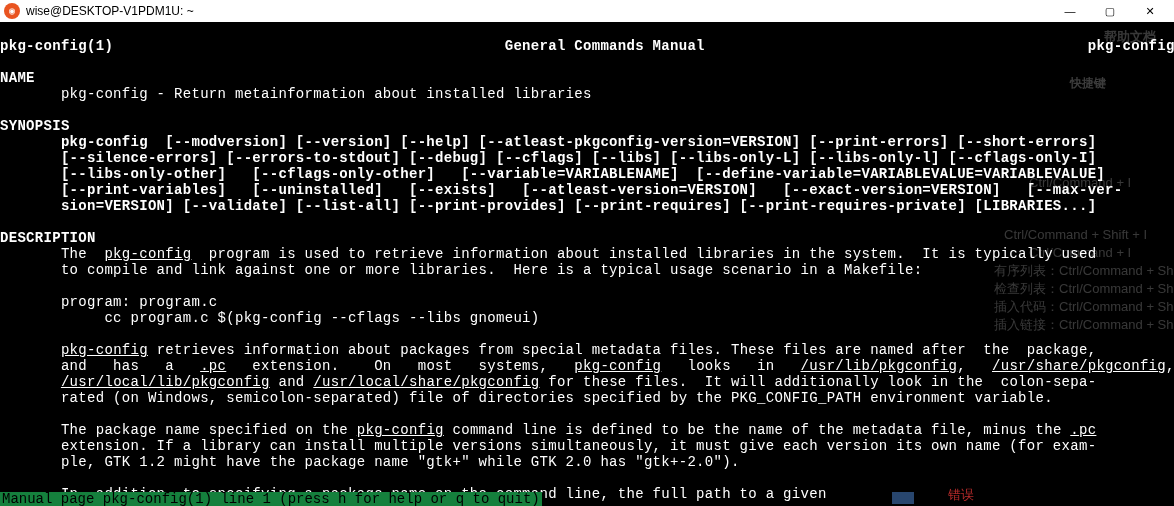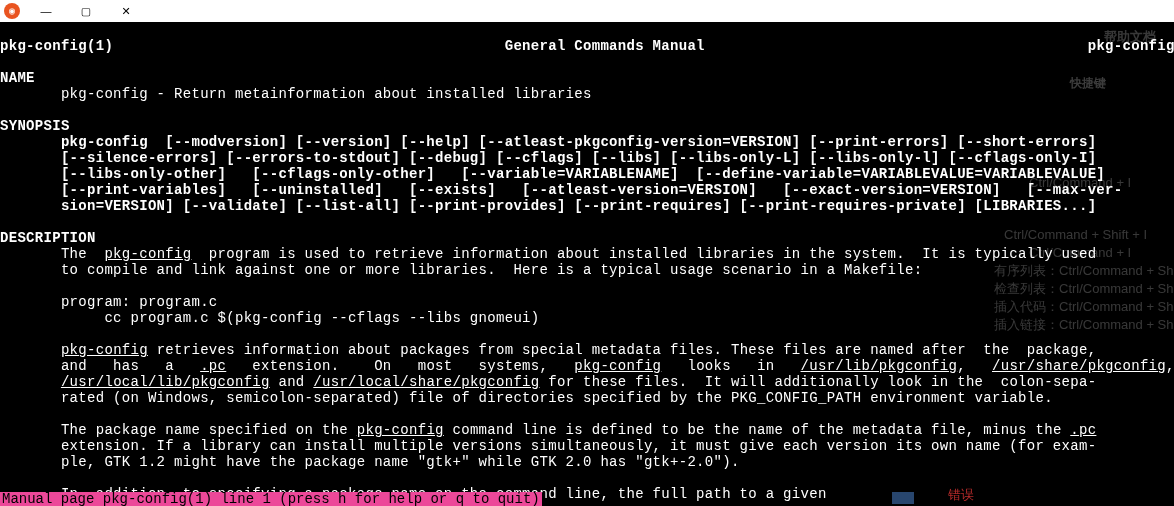--- a/index.html
+++ b/index.html
@@ -62,21 +62,21 @@
   white-space: pre;
   line-height: 16px;
   letter-spacing: 0.3px;
 }
 .bold { font-weight: bold; }
 .uline { text-decoration: underline; margin-top: 20px; }
 .statusline {
   position: absolute;
   bottom: 0;
   left: 0;
-  background: #ec4899;
+  background: #15803d;
   color: #000;
   padding: 0 2px;
   line-height: 14px;
 }
 .ghost {
   position: absolute;
   color: rgba(160,160,160,0.35);
   font-family: "Microsoft YaHei", sans-serif;
   font-size: 13px;
   line-height: 18px;
@@ -103,20 +103,21 @@
   width: 22px;
   height: 12px;
   background: rgba(80,140,220,0.5);
 }
 </style>
 </head>
 <body>
 
 <div class="titlebar">
   <div class="ubuntu-icon">◉</div>
+  <div class="title-text">wise@DESKTOP-V1PDM1U: ~</div>
   <div class="win-controls">
     <div class="win-btn">—</div>
     <div class="win-btn">▢</div>
     <div class="win-btn">✕</div>
   </div>
 </div>
 
 <div class="ghost" style="top:28px; right:18px;font-weight:bold;">帮助文档</div>
 <div class="ghost ghost-title" style="top:74px; right:68px;">快捷键</div>
 <div class="ghost" style="top:174px; right:-10px; width:155px;">Ctrl/Command + I</div>

